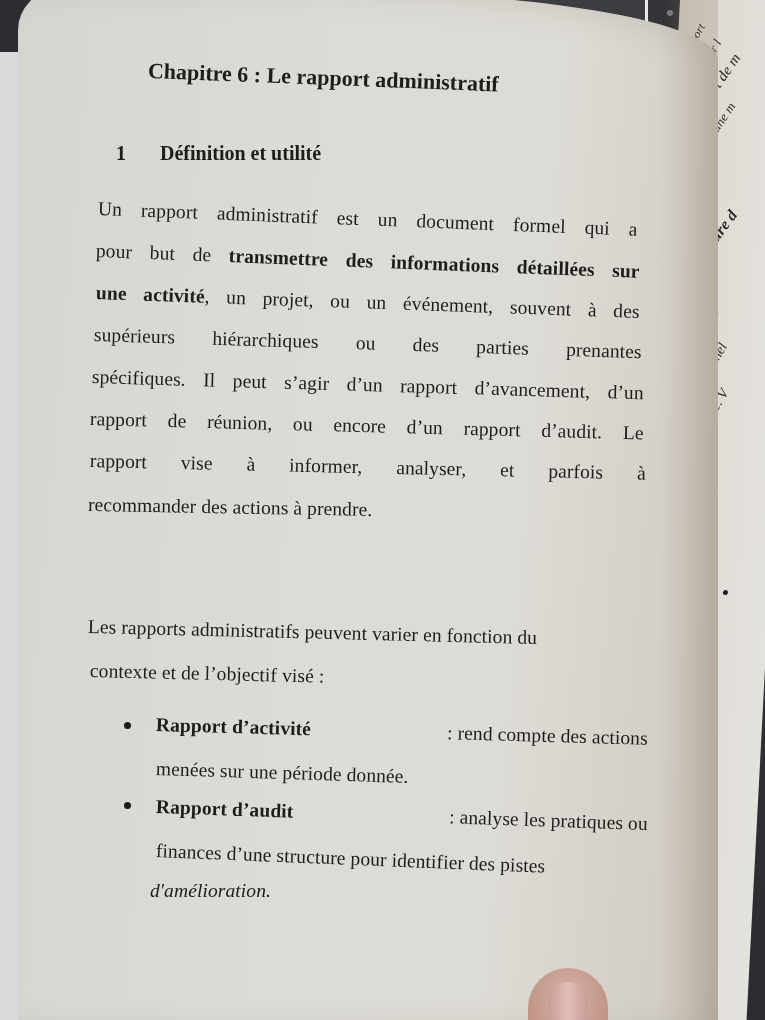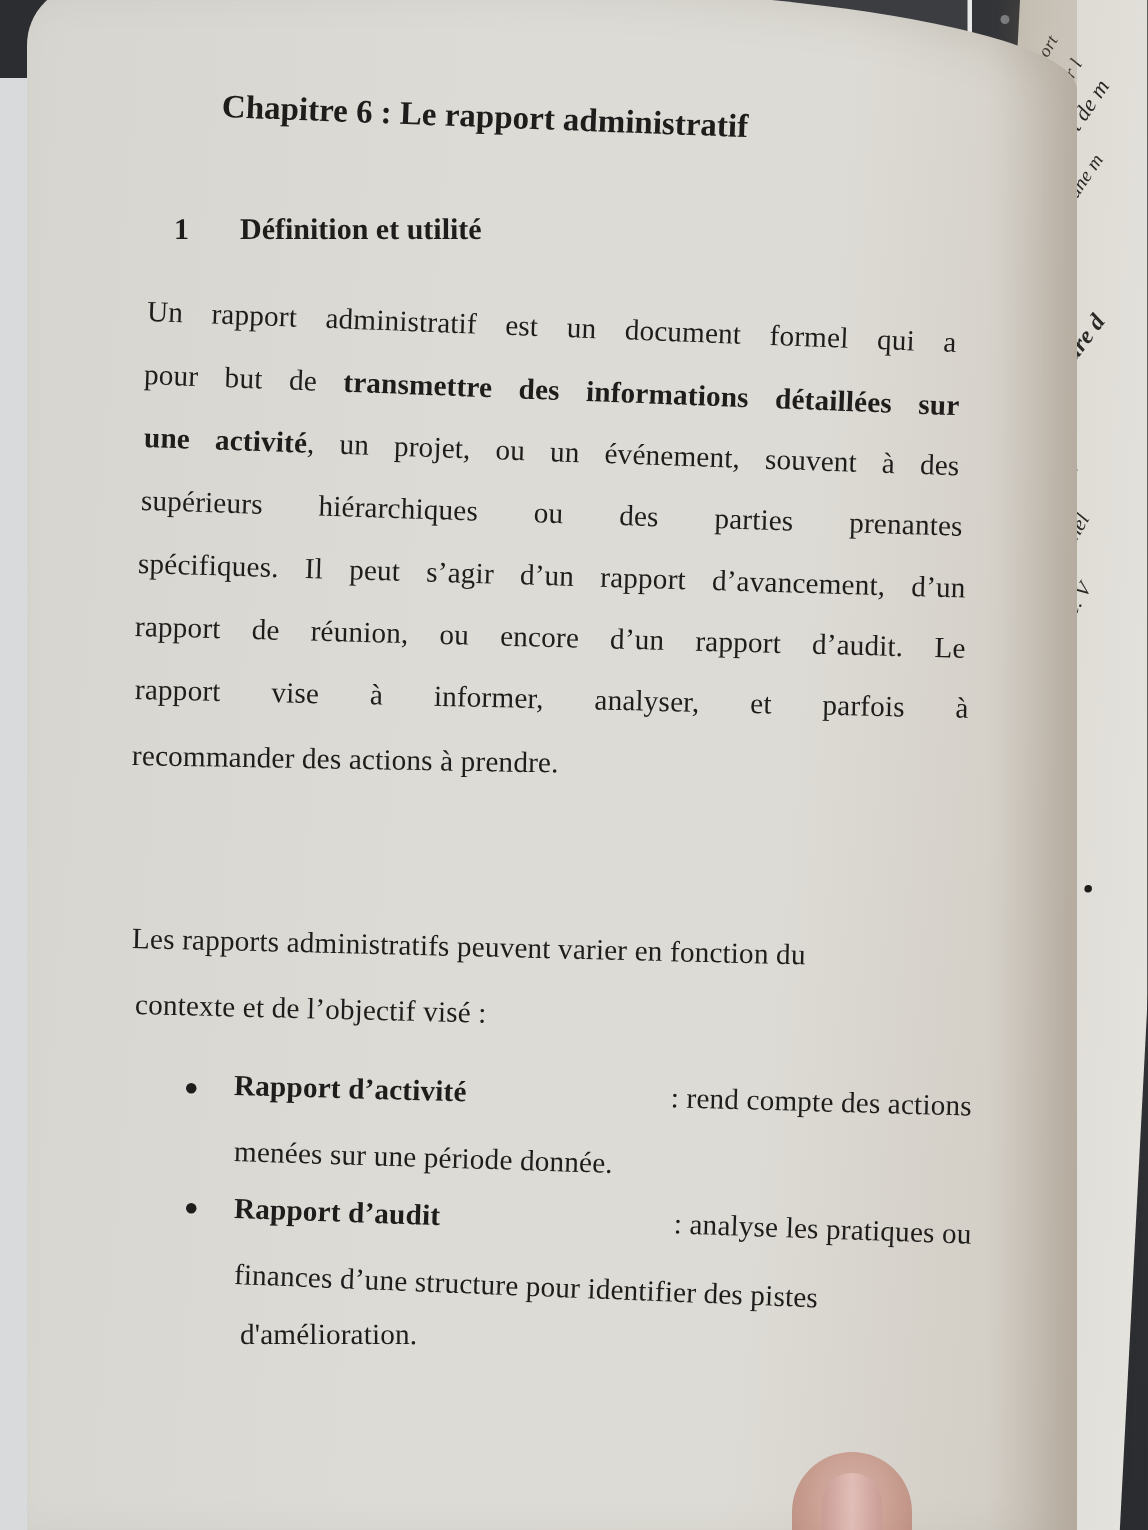--- a/index.html
+++ b/index.html
@@ -281,17 +281,17 @@
   <div class="text body-line" style="left:156px; top:758px; transform:rotate(1.8deg); transform-origin:left center;">menées sur une période donnée.</div>
 
   <span class="bullet" style="left:124px; top:802px;"></span>
   <div class="text body-line" style="left:156px; top:796px; width:492px; transform:rotate(2deg); transform-origin:left center;">
     <div class="justify">
       <span class="bold">Rapport d’audit</span>
       <span> : analyse les pratiques ou</span>
     </div>
   </div>
   <div class="text body-line" style="left:156px; top:840px; transform:rotate(2.3deg); transform-origin:left center;">finances d’une structure pour identifier des pistes</div>
-  <div class="text body-line" style="left:160px; top:880px;">d'amélioration.</div>
+  <div class="text body-line" style="left:150px; top:880px;font-style:italic;">d'amélioration.</div>
 
   <div class="finger"></div>
   <div class="finger-nail"></div>
 </div>
 
 </body></html>

